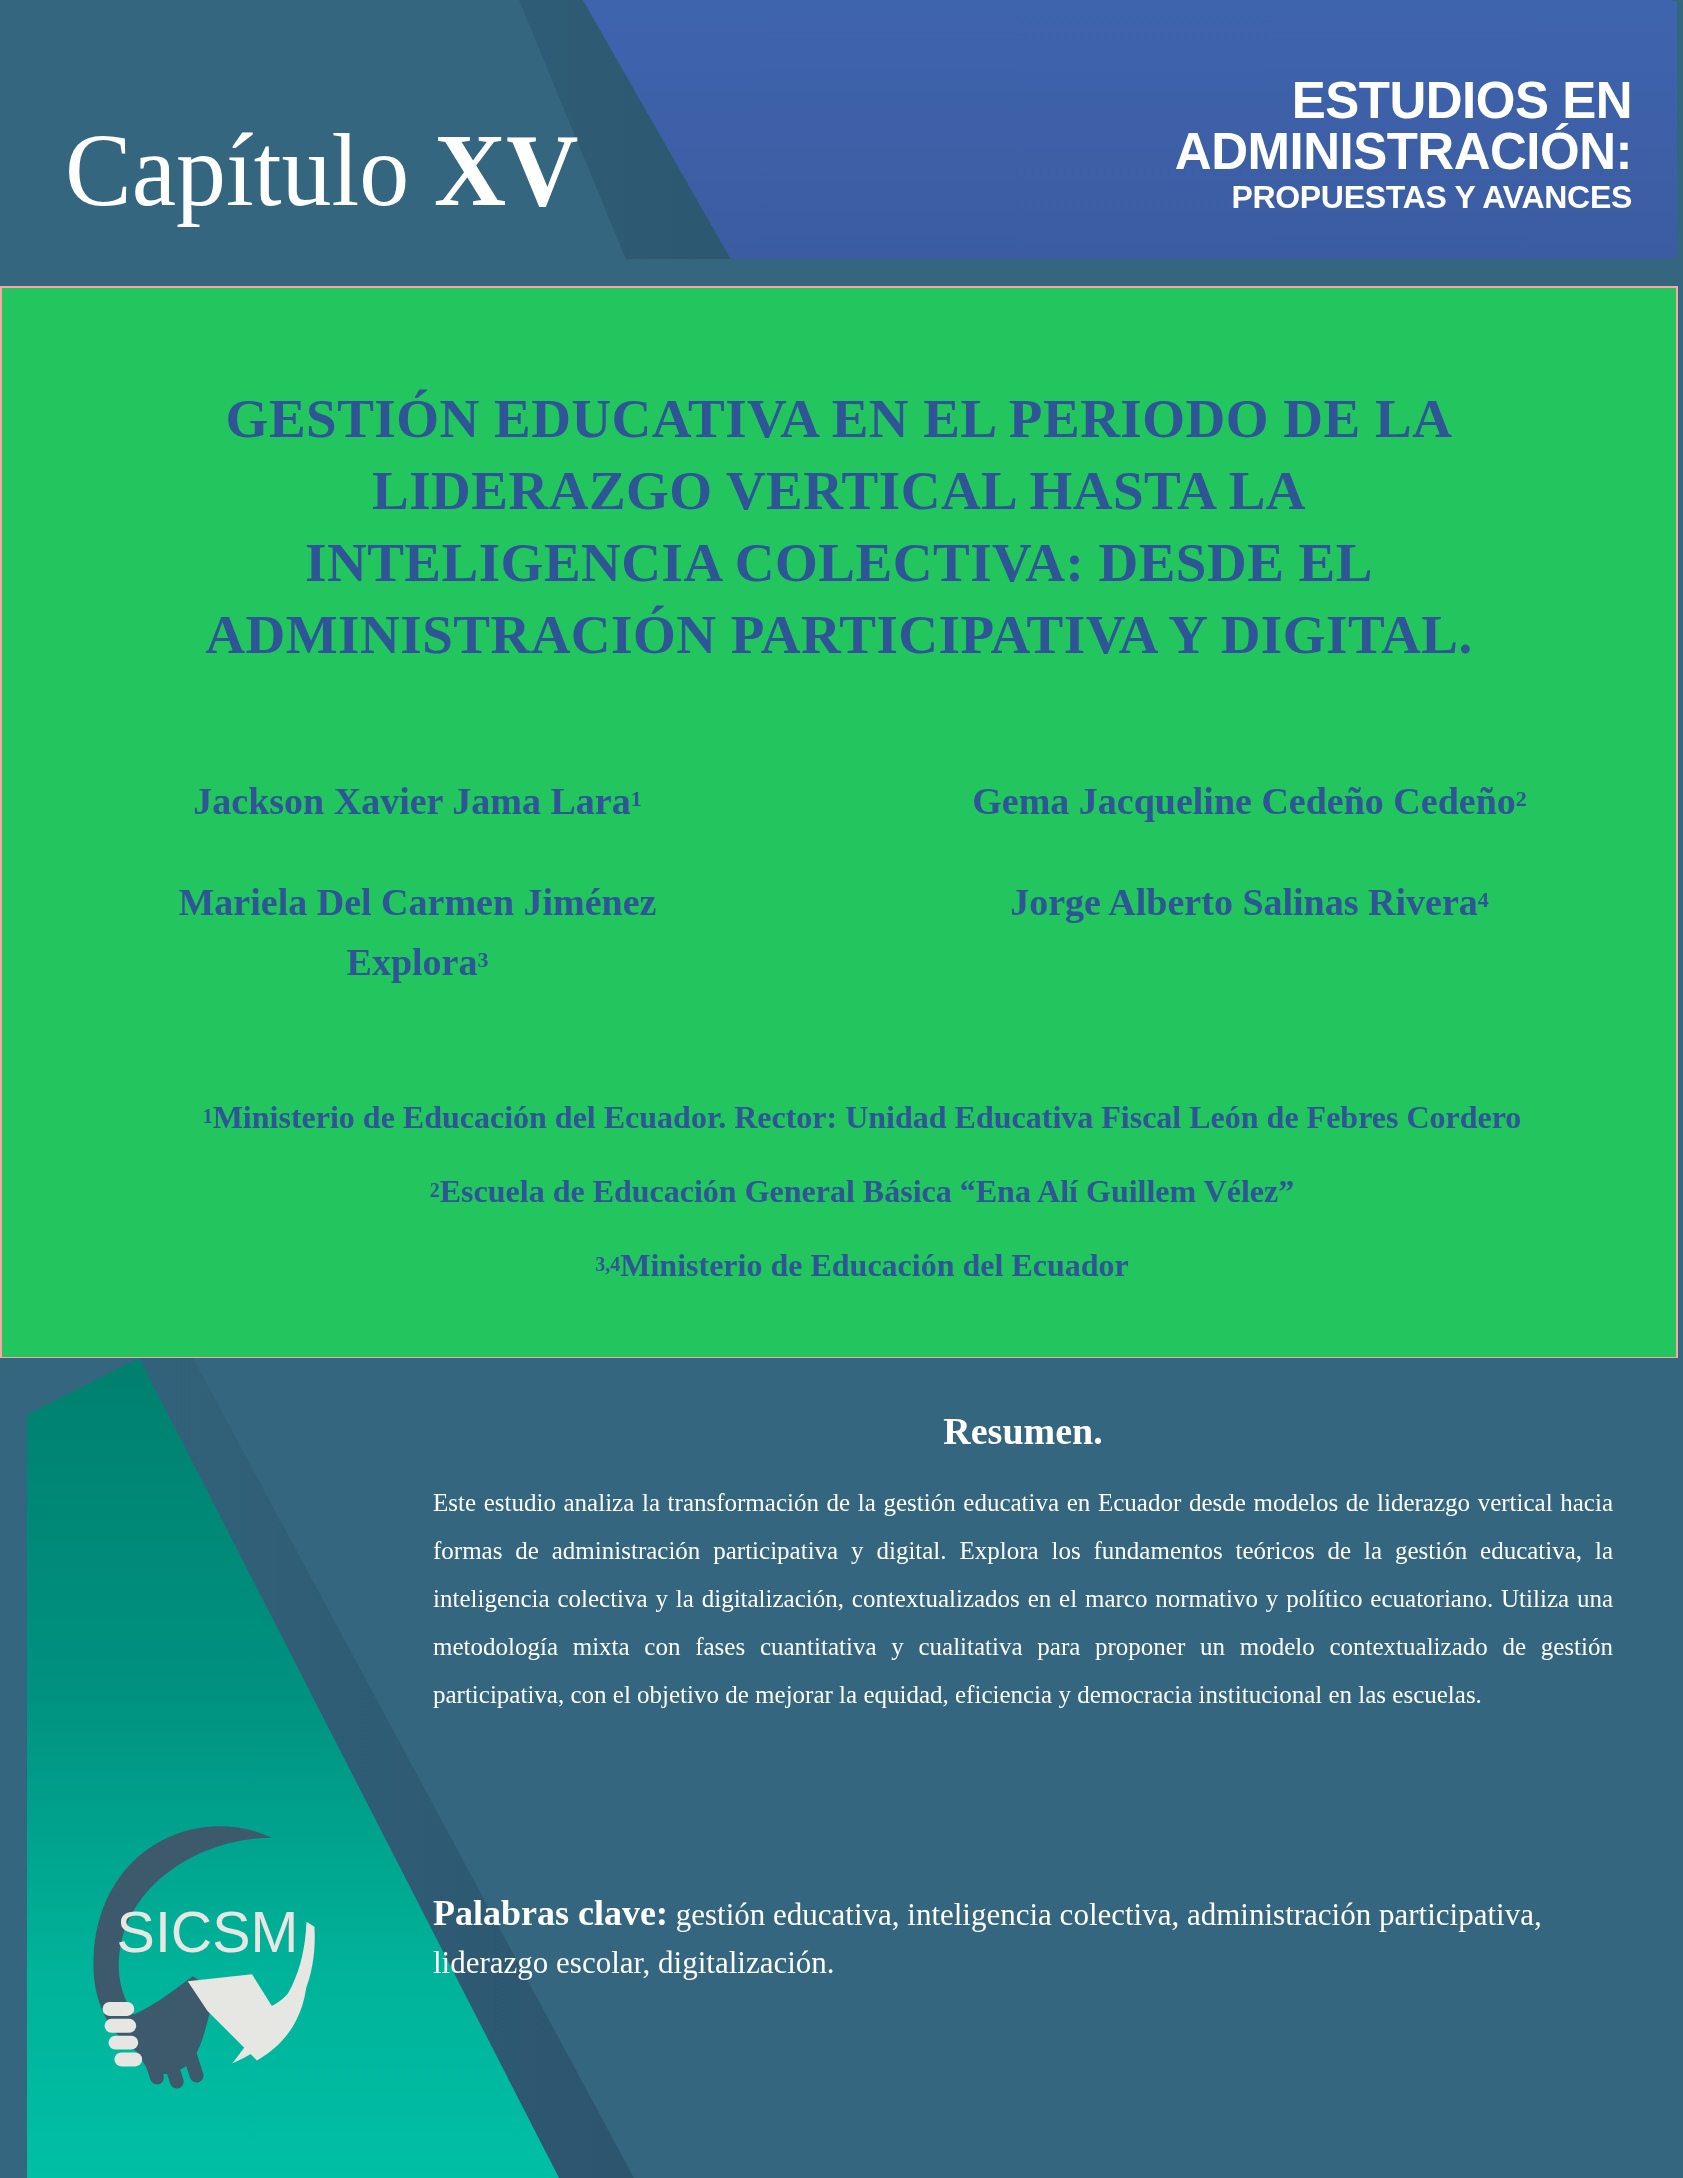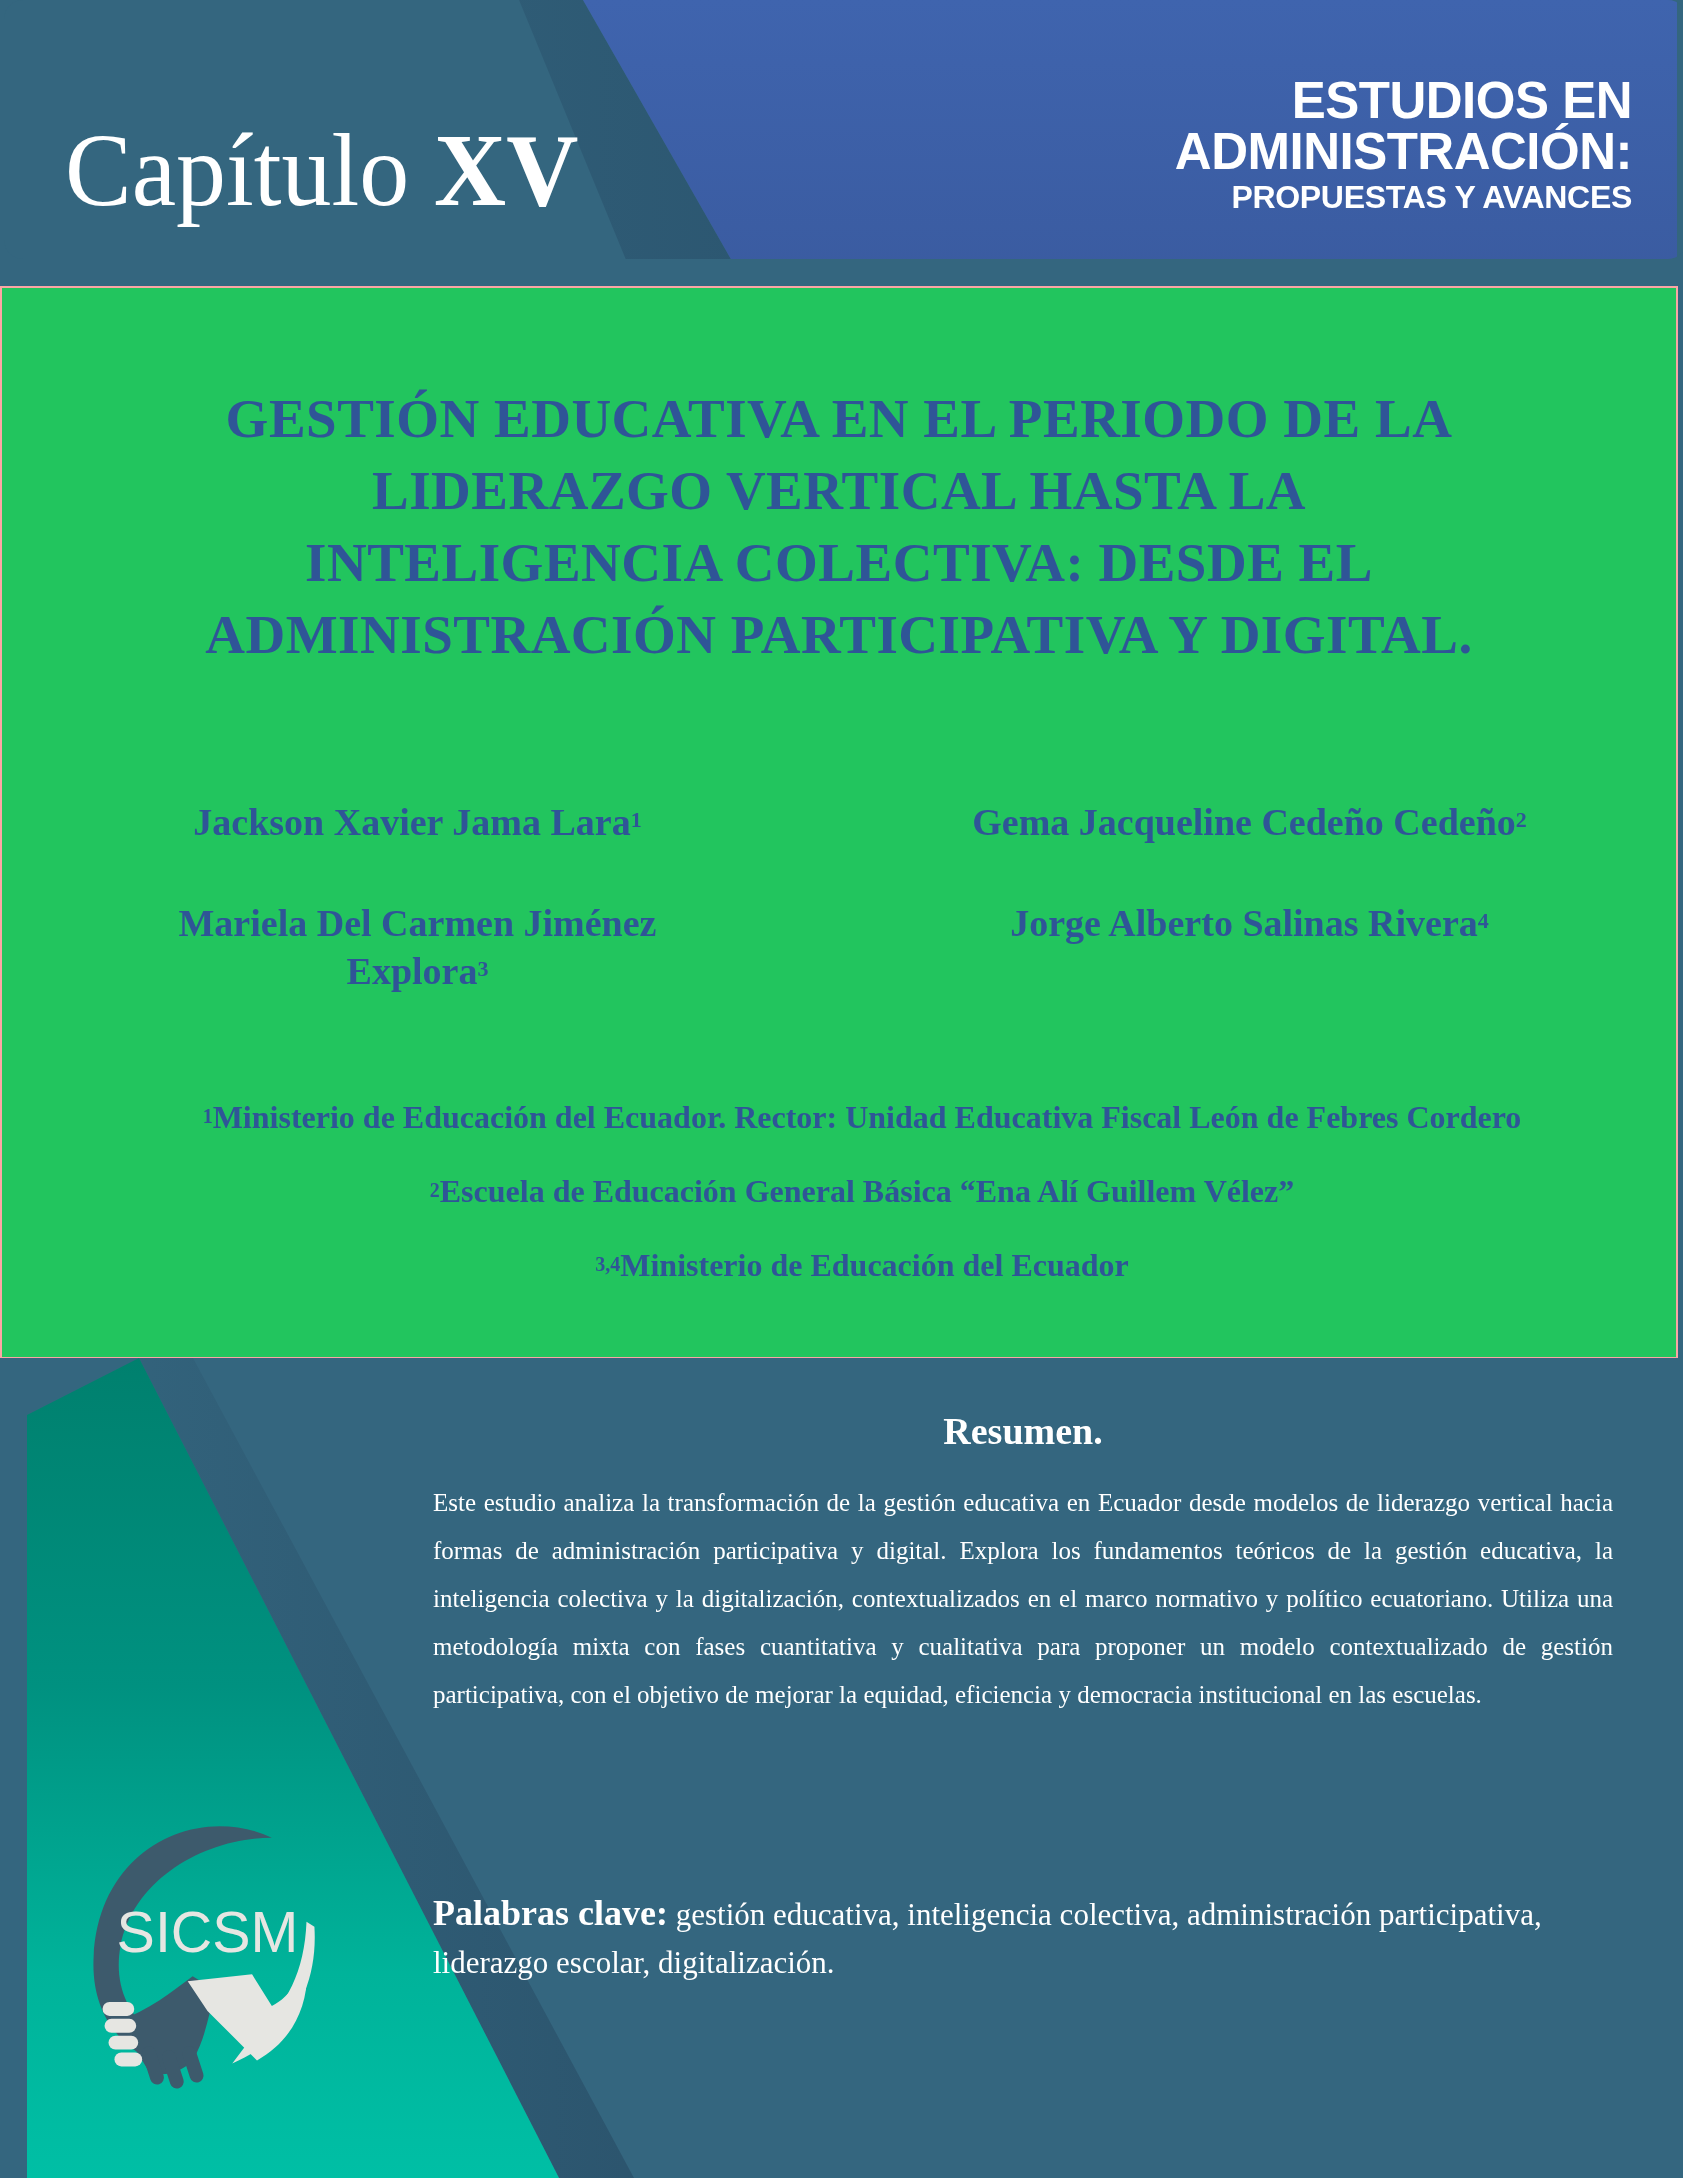--- a/index.html
+++ b/index.html
@@ -16,21 +16,21 @@
   .chapter-title { position:absolute; left:61px; top:119px; font-family:"Liberation Serif","DejaVu Serif",serif; font-size:103px; color:#ffffff; line-height:1; letter-spacing:0px; transform:scaleX(0.97); transform-origin:left; }
   .chapter-title .num { font-weight:bold; }
   .book-title { position:absolute; right:55px; top:75px; text-align:right; color:#fff; font-family:"Liberation Sans","DejaVu Sans",sans-serif; font-weight:bold; }
   .book-title .l1, .book-title .l2 { font-size:51px; line-height:51px; letter-spacing:-0.5px; }
   .book-title .l3 { font-size:32px; line-height:40px; letter-spacing:-0.3px; }
 
   
   .main-box { position:absolute; left:0; top:286px; width:1674px; height:1069px; background:#22c55e; border:2px solid #fca5a5; }
   .paper-title { position:absolute; left:0; top:95px; width:1674px; text-align:center; color:#2f5597; font-weight:bold; font-size:55px; line-height:72px; letter-spacing:0.5px; }
   .authors { position:absolute; left:0; top:0; width:1674px; }
-  .author { position:absolute; color:#2f5597; font-weight:bold; font-size:38px; line-height:48px; text-align:center;margin-top:27px; }
+  .author { position:absolute; color:#2f5597; font-weight:bold; font-size:38px; line-height:60px; text-align:center; }
   .author sup { font-size:22px; vertical-align:top; position:relative; top:-2px; }
   .affils { position:absolute; left:0; top:804px; width:1674px; text-align:center; color:#2f5597; font-weight:bold; font-size:32px;padding-left:23px; }
   .affil { line-height:50px; margin:0 auto 24px auto; width:1584px; }
   .affil sup { font-size:20px; vertical-align:top; position:relative; top:-1px; }
 
   
   .bottom { position:absolute; left:0; top:1358px; width:1683px; height:820px; background:#34667f; overflow:hidden; }
   .green-shadow { position:absolute; left:0; top:0; width:1683px; height:820px;
       background:linear-gradient(90deg, rgba(20,45,70,0) 0%, rgba(25,45,70,0.8) 100%);
       clip-path:polygon(139px 0, 193px 0, 634px 820px, 559px 820px); }

